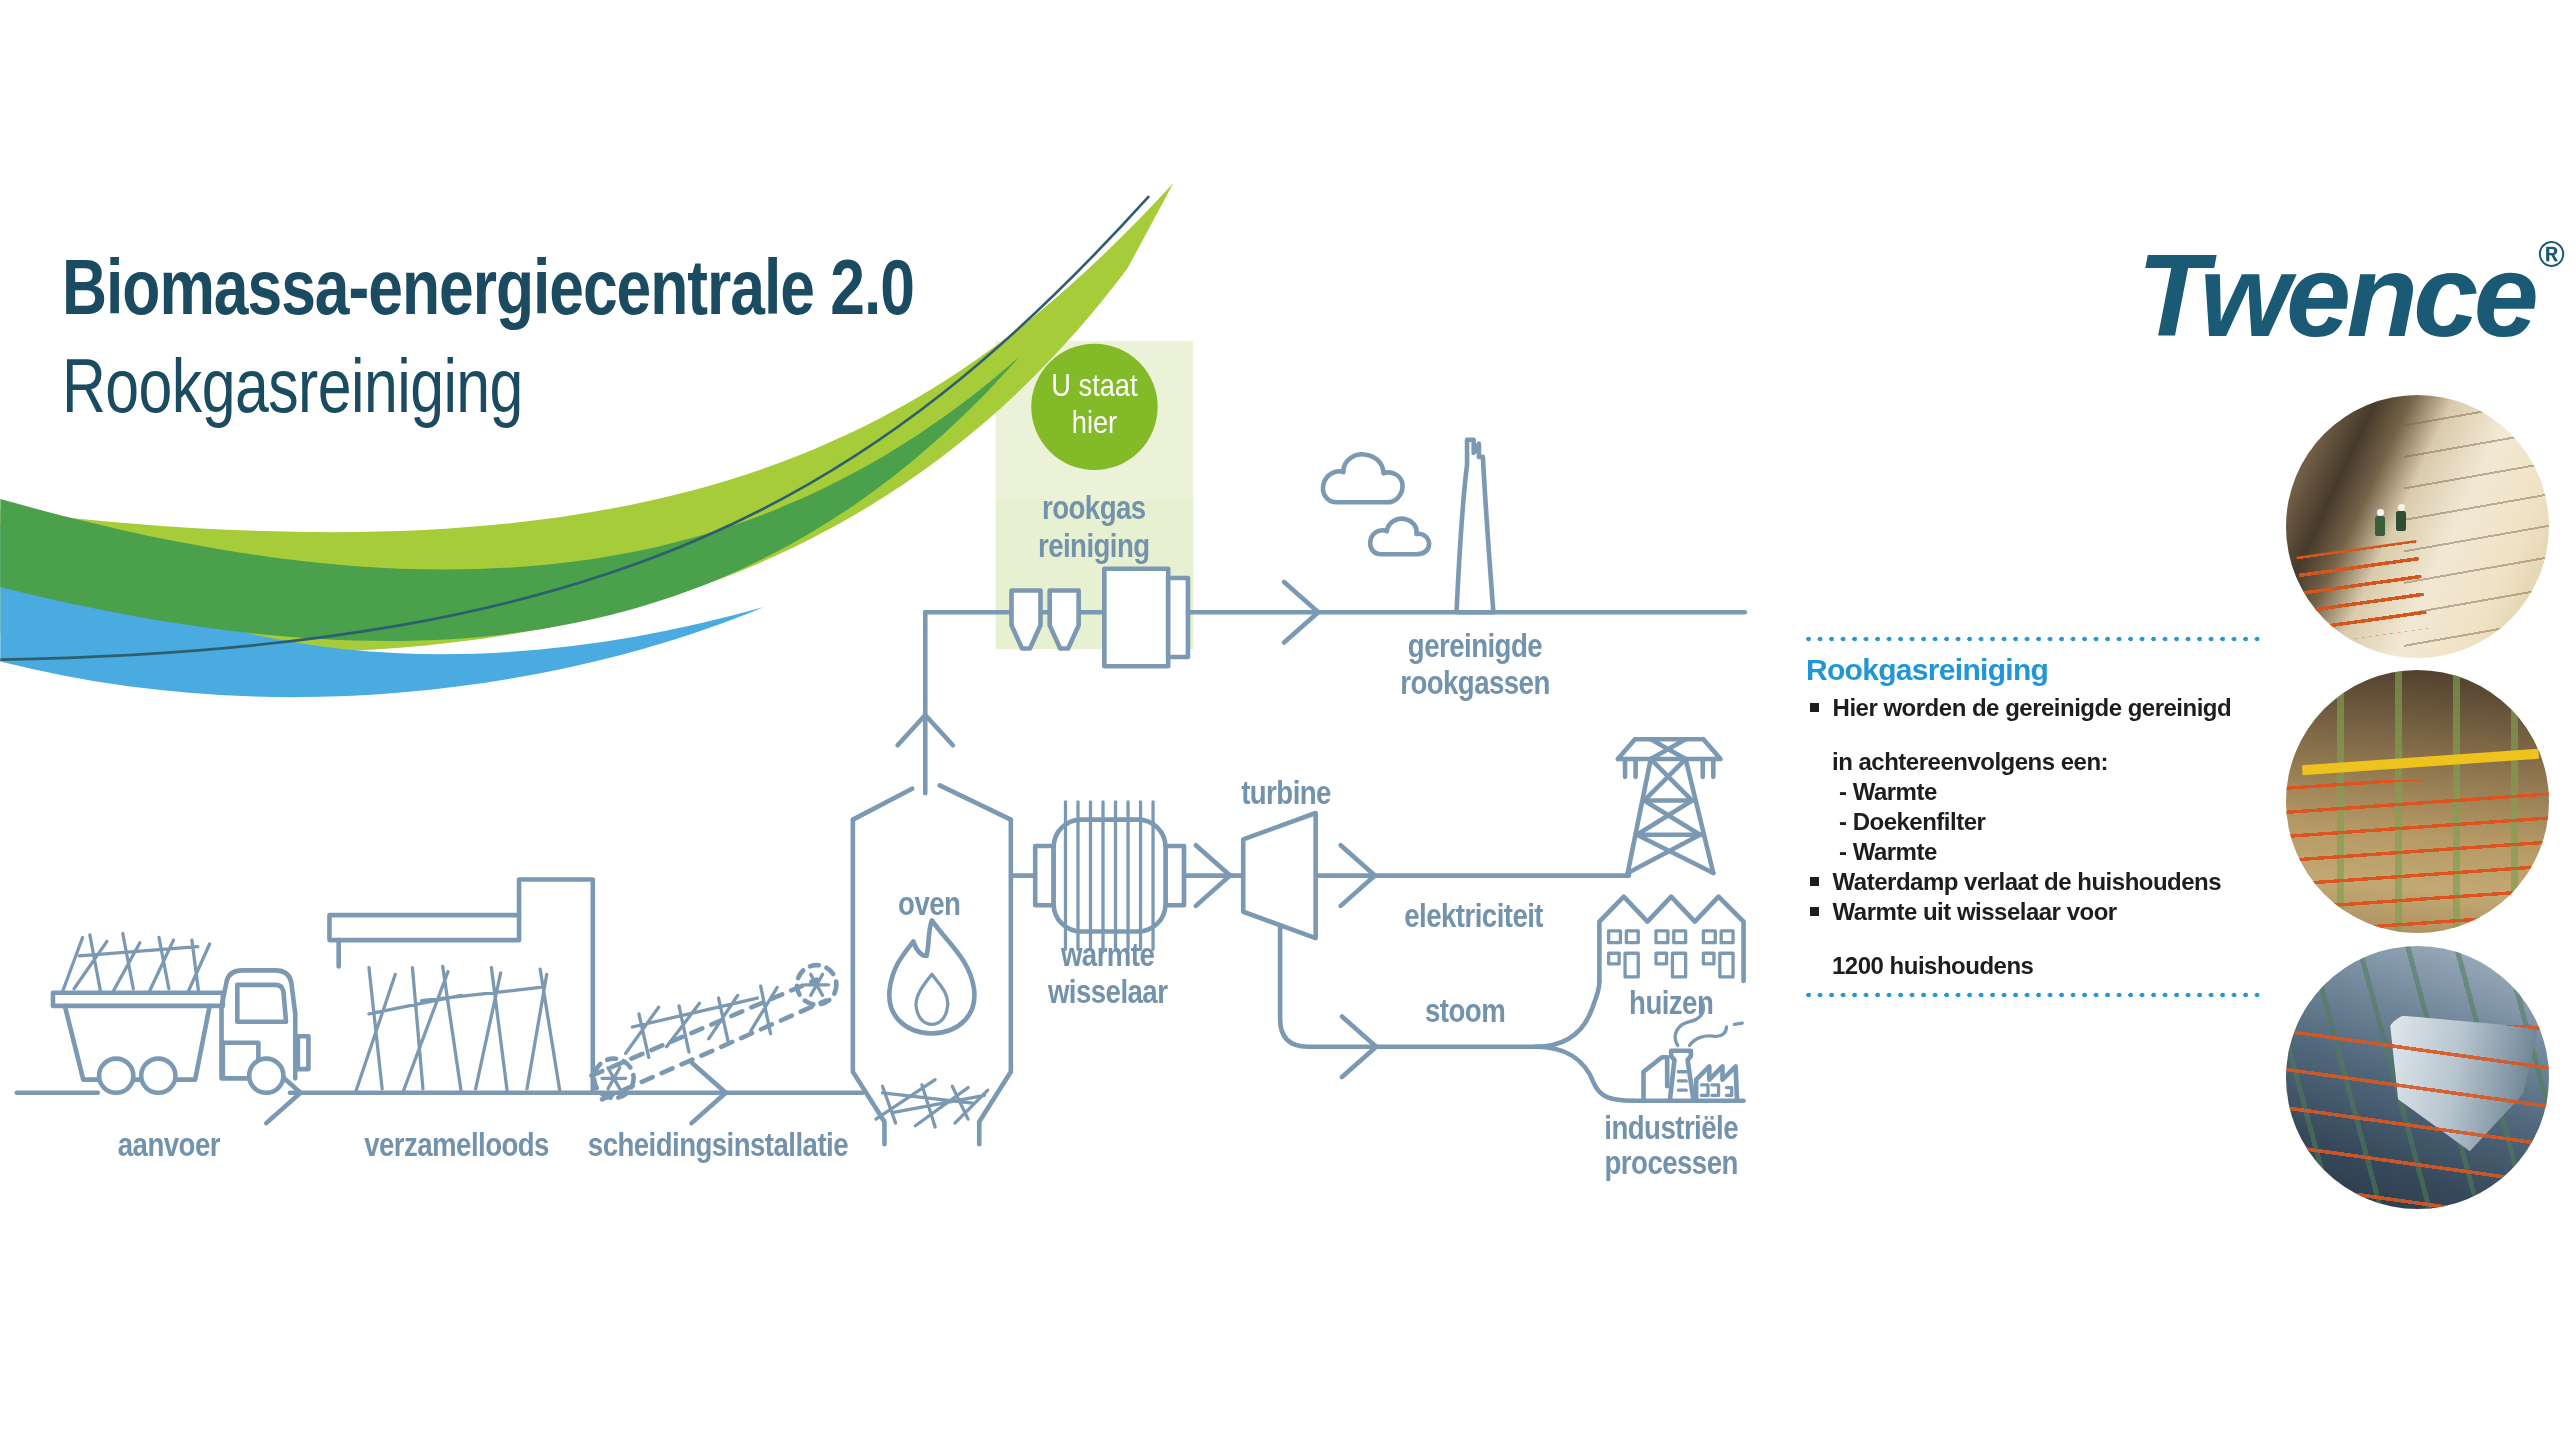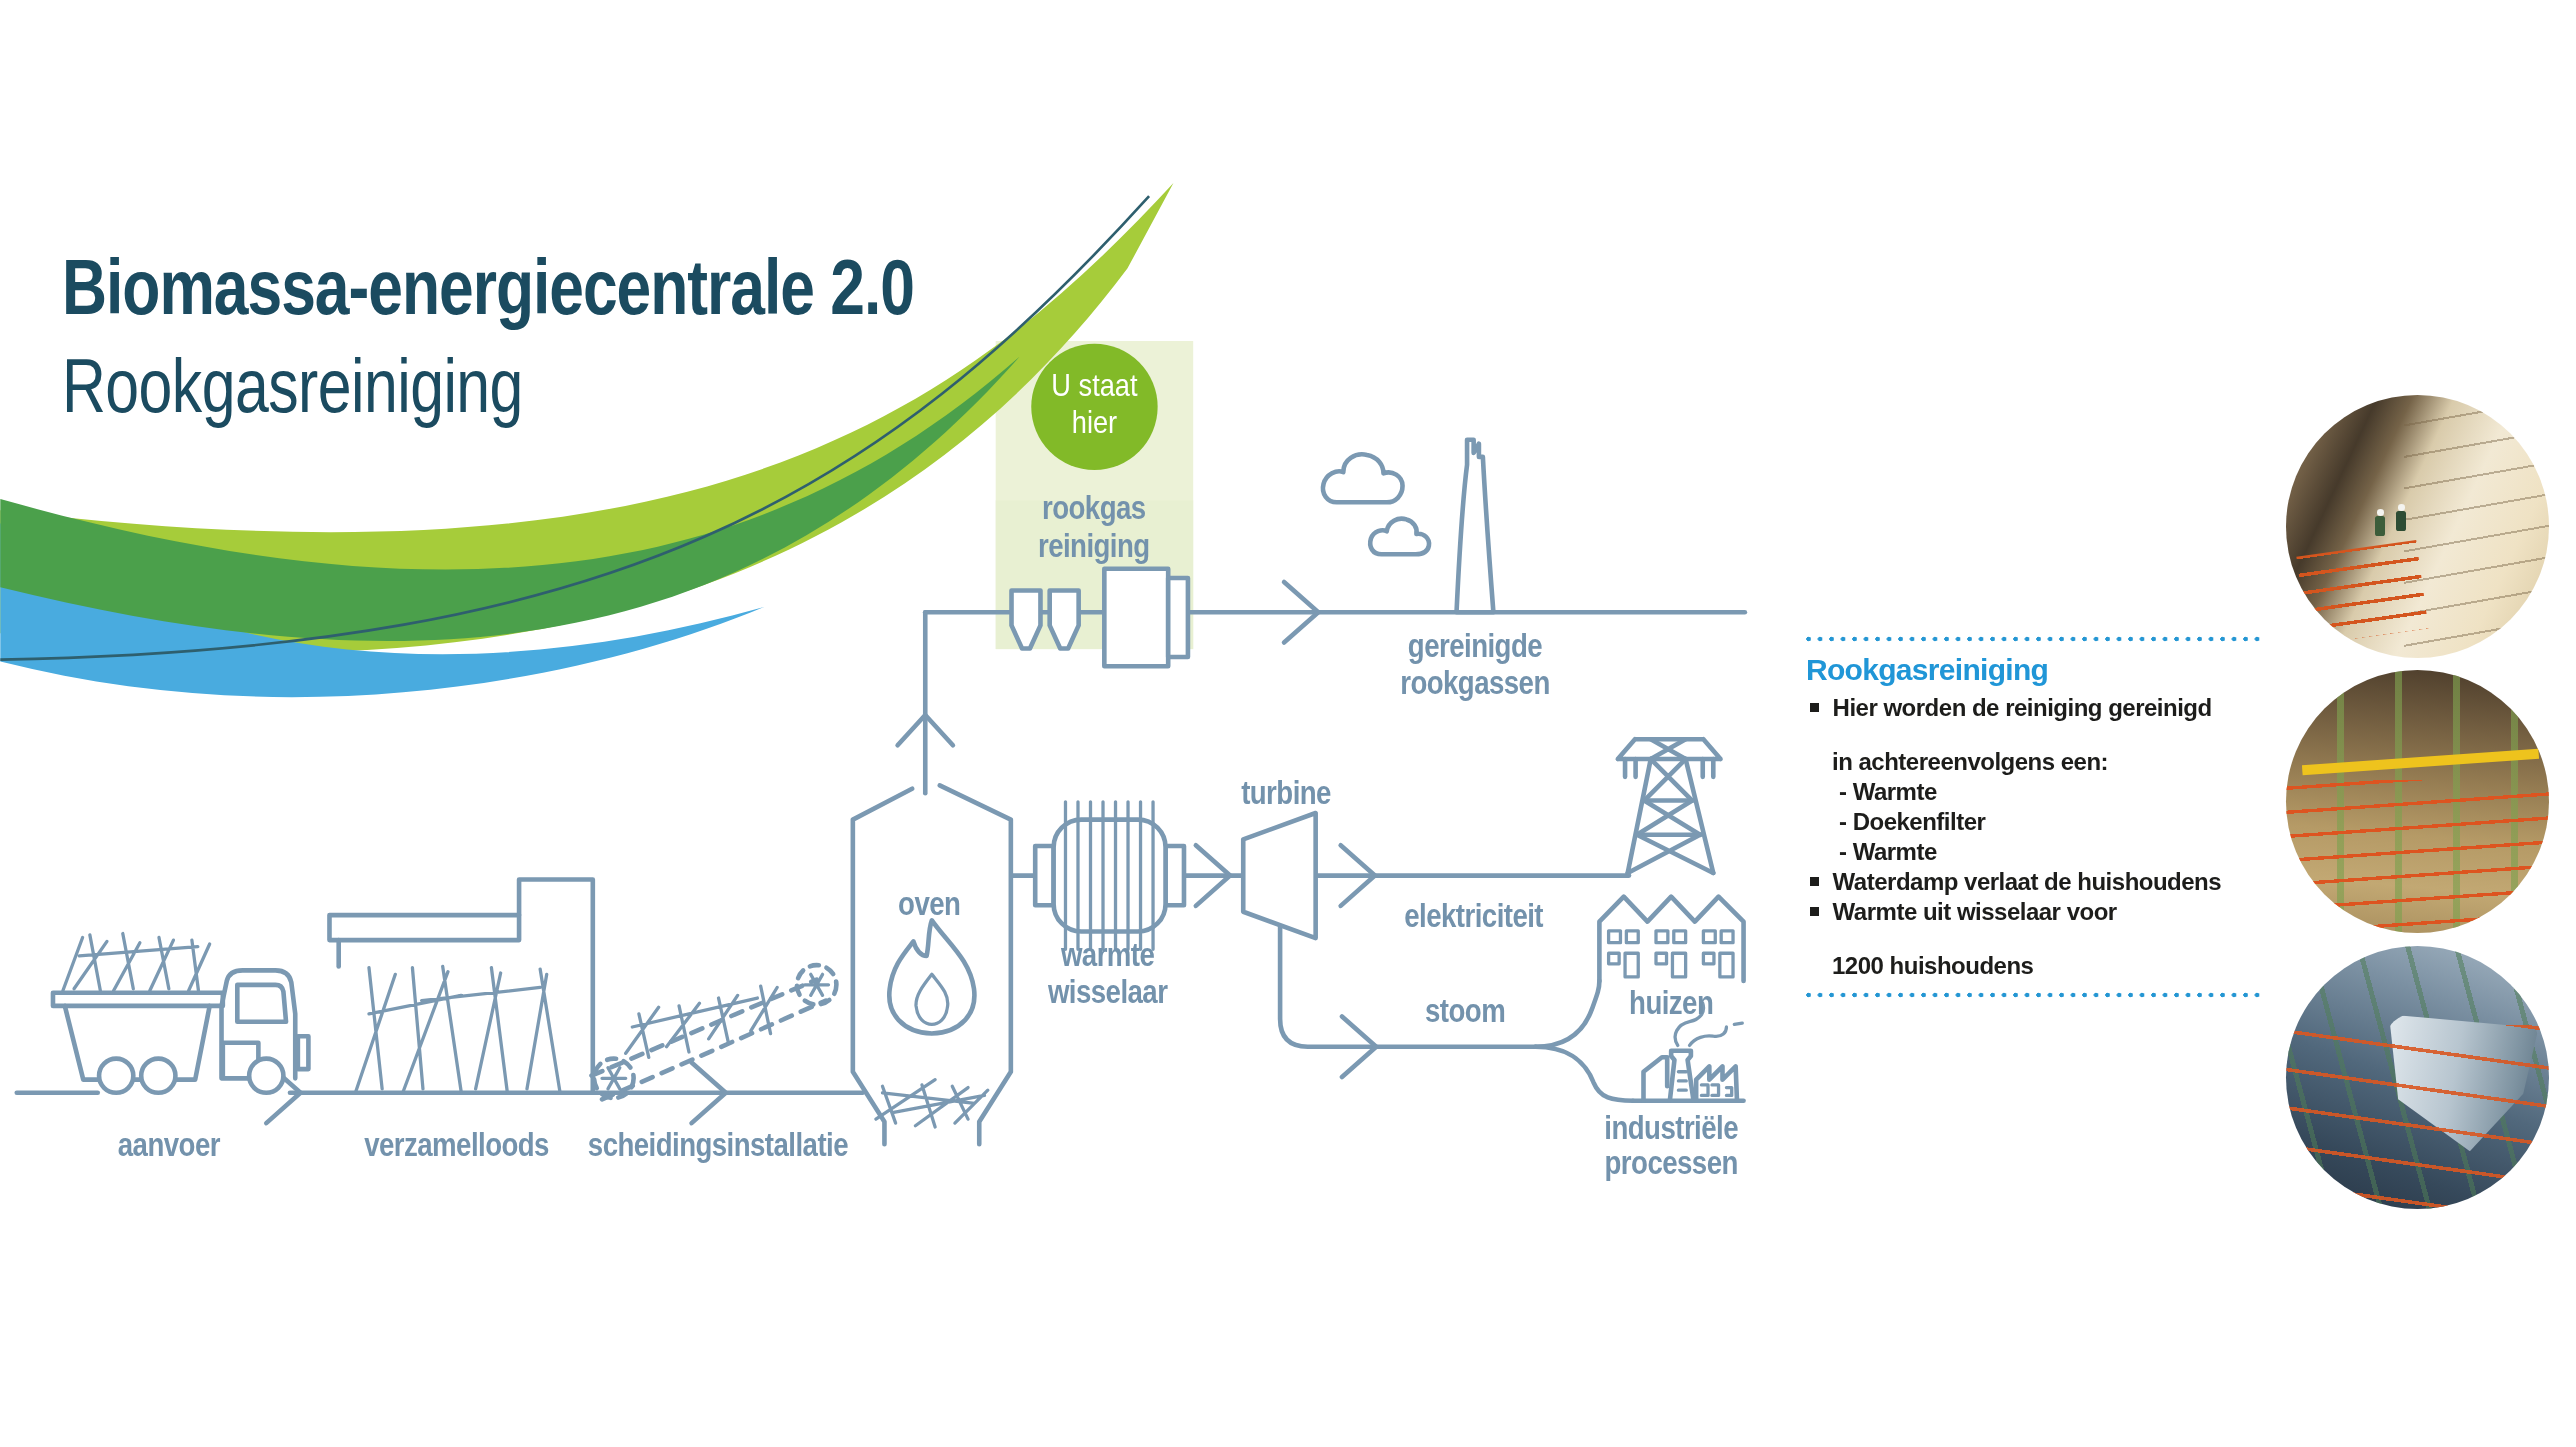--- a/index.html
+++ b/index.html
@@ -252,25 +252,28 @@
     <text class="lbl" transform="translate(1661 846) scale(.84 1)">reiniging</text>
     <text class="lbl" transform="translate(2240 998) scale(.84 1)">gereinigde</text>
     <text class="lbl" transform="translate(2240 1054) scale(.84 1)">rookgassen</text>
   </svg>
 
   <div id="titleblock">
     <div class="t1">Biomassa-energiecentrale 2.0</div>
     <div class="t2">Rookgasreiniging</div>
   </div>
 
+  <div id="logo">
+    <span class="brand">Twence</span><span class="reg">®</span>
+  </div>
 
   <aside id="info">
     <div class="dots top"></div>
     <h3>Rookgasreiniging</h3>
-    <div class="ln b">Hier worden de reiniging gereinigd</div>
+    <div class="ln b">Hier worden de gereinigde gereinigd</div>
     <div class="ln c">in achtereenvolgens een:</div>
     <div class="ln s">- Warmte</div>
     <div class="ln s">- Doekenfilter</div>
     <div class="ln s">- Warmte</div>
     <div class="ln b">Waterdamp verlaat de huishoudens</div>
     <div class="ln b">Warmte uit wisselaar voor</div>
     <div class="ln c">1200 huishoudens</div>
     <div class="dots bottom"></div>
   </aside>
 

